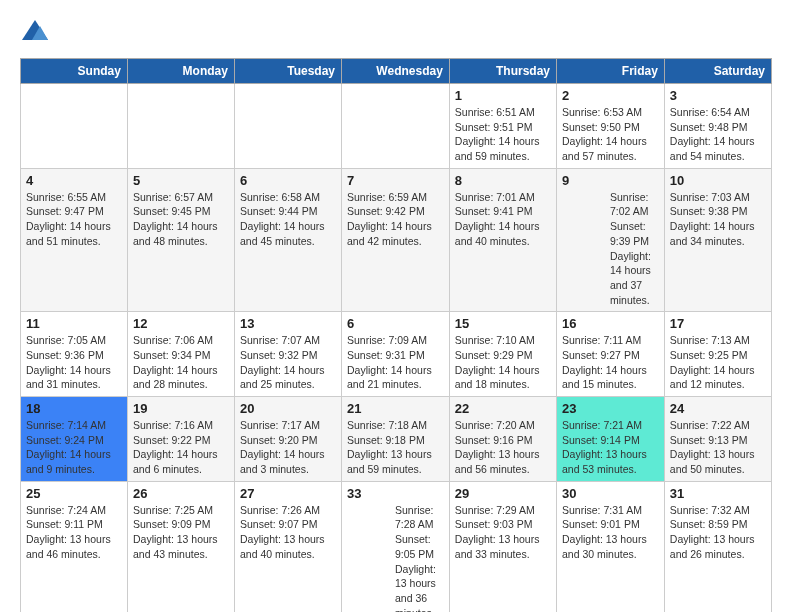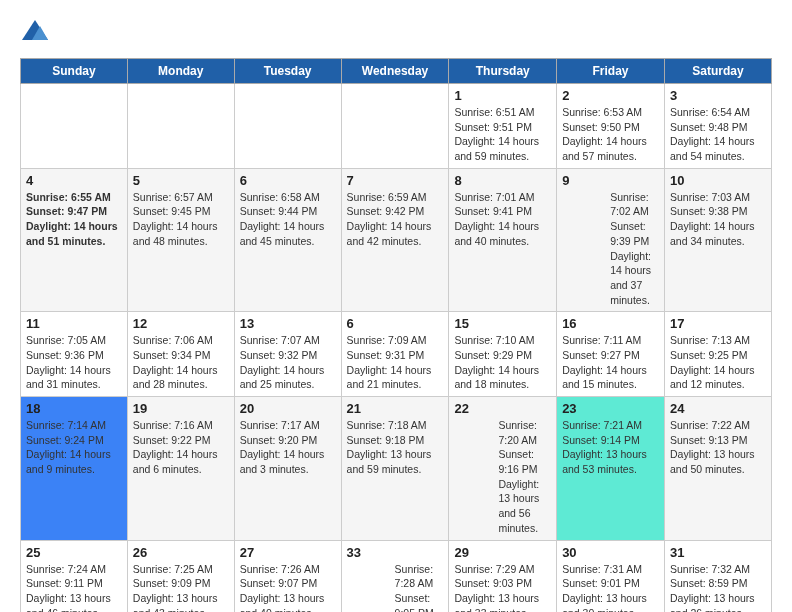--- a/index.html
+++ b/index.html
@@ -41,21 +41,21 @@
     }
     .calendar {
       width: 100%;
       border-collapse: collapse;
       font-size: 11px;
     }
     .calendar th {
       background: #2060a8;
       color: #fff;
       padding: 5px 6px;
-      text-align: center;
+      text-align: right;
       font-weight: bold;
       font-size: 12px;
       border: 1px solid #aaa;
     }
     .calendar td {
       border: 1px solid #ccc;
       vertical-align: top;
       padding: 4px 5px;
       width: 108px;
       min-height: 80px;
@@ -136,21 +136,21 @@
           <span class="day-num">3</span>
           <div class="day-info" style="white-space: pre-line;">Sunrise: 6:54 AM
 Sunset: 9:48 PM
 Daylight: 14 hours
 and 54 minutes.</div>
         </td>
       </tr>
       <tr>
         <td style="background: rgb(245, 245, 245);">
           <span class="day-num">4</span>
-          <div class="day-info" style="white-space: pre-line; font-weight: bold;">Sunrise: 6:55 AM
+          <div class="day-info" style="white-space: pre-line;">Sunrise: 6:55 AM
 Sunset: 9:47 PM
 Daylight: 14 hours
 and 51 minutes.</div>
         </td>
         <td style="background: rgb(245, 245, 245);">
           <span class="day-num">5</span>
           <div class="day-info" style="white-space: pre-line;">Sunrise: 6:57 AM
 Sunset: 9:45 PM
 Daylight: 14 hours
 and 48 minutes.</div>
@@ -266,21 +266,21 @@
         </td>
         <td style="background: rgb(245, 245, 245);">
           <span class="day-num">21</span>
           <div class="day-info" style="white-space: pre-line;">Sunrise: 7:18 AM
 Sunset: 9:18 PM
 Daylight: 13 hours
 and 59 minutes.</div>
         </td>
         <td style="background: rgb(245, 245, 245);">
           <span class="day-num">22</span>
-          <div class="day-info" style="white-space: pre-line; margin-left: 44px;">Sunrise: 7:20 AM
+          <div class="day-info" style="white-space: pre-line;">Sunrise: 7:20 AM
 Sunset: 9:16 PM
 Daylight: 13 hours
 and 56 minutes.</div>
         </td>
         <td style="background: #5eead4;">
           <span class="day-num">23</span>
           <div class="day-info" style="white-space: pre-line;">Sunrise: 7:21 AM
 Sunset: 9:14 PM
 Daylight: 13 hours
 and 53 minutes.</div>

